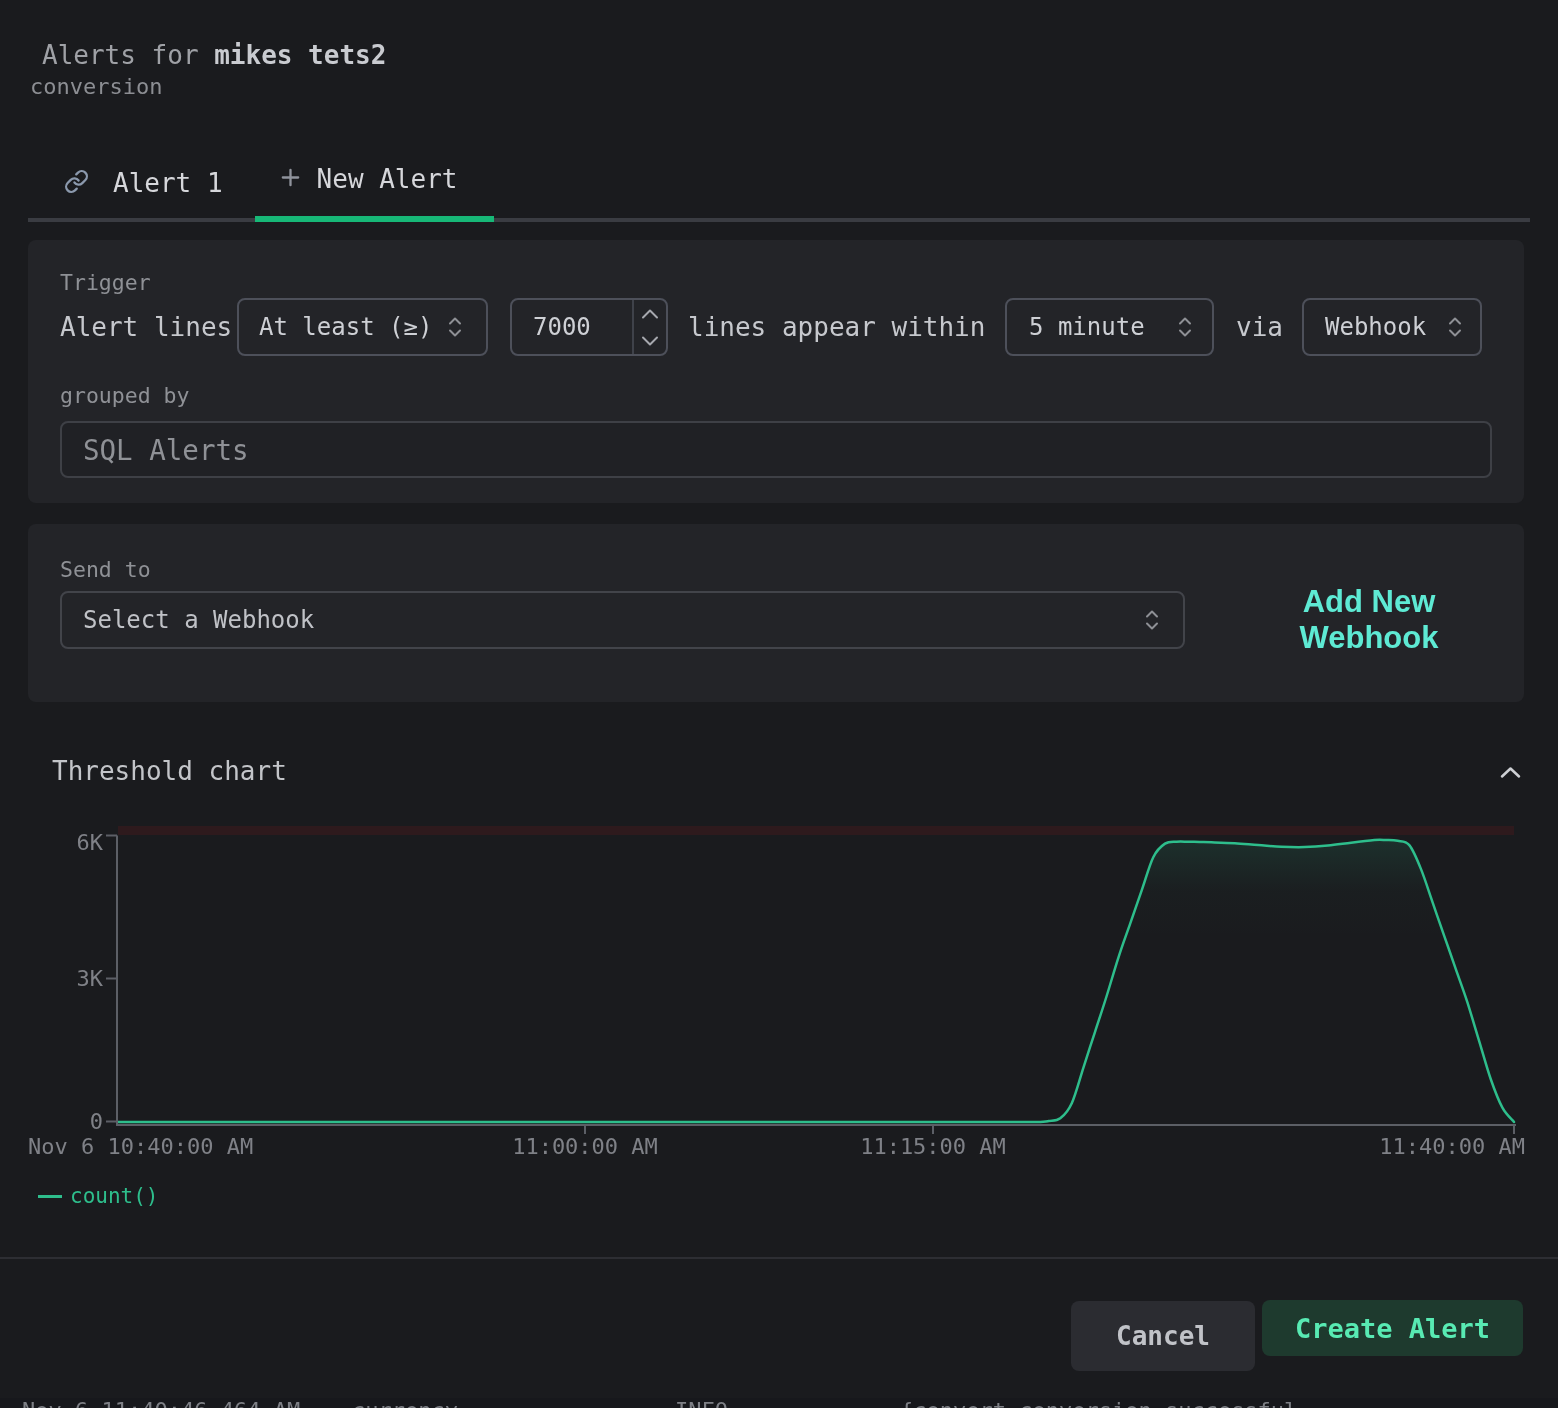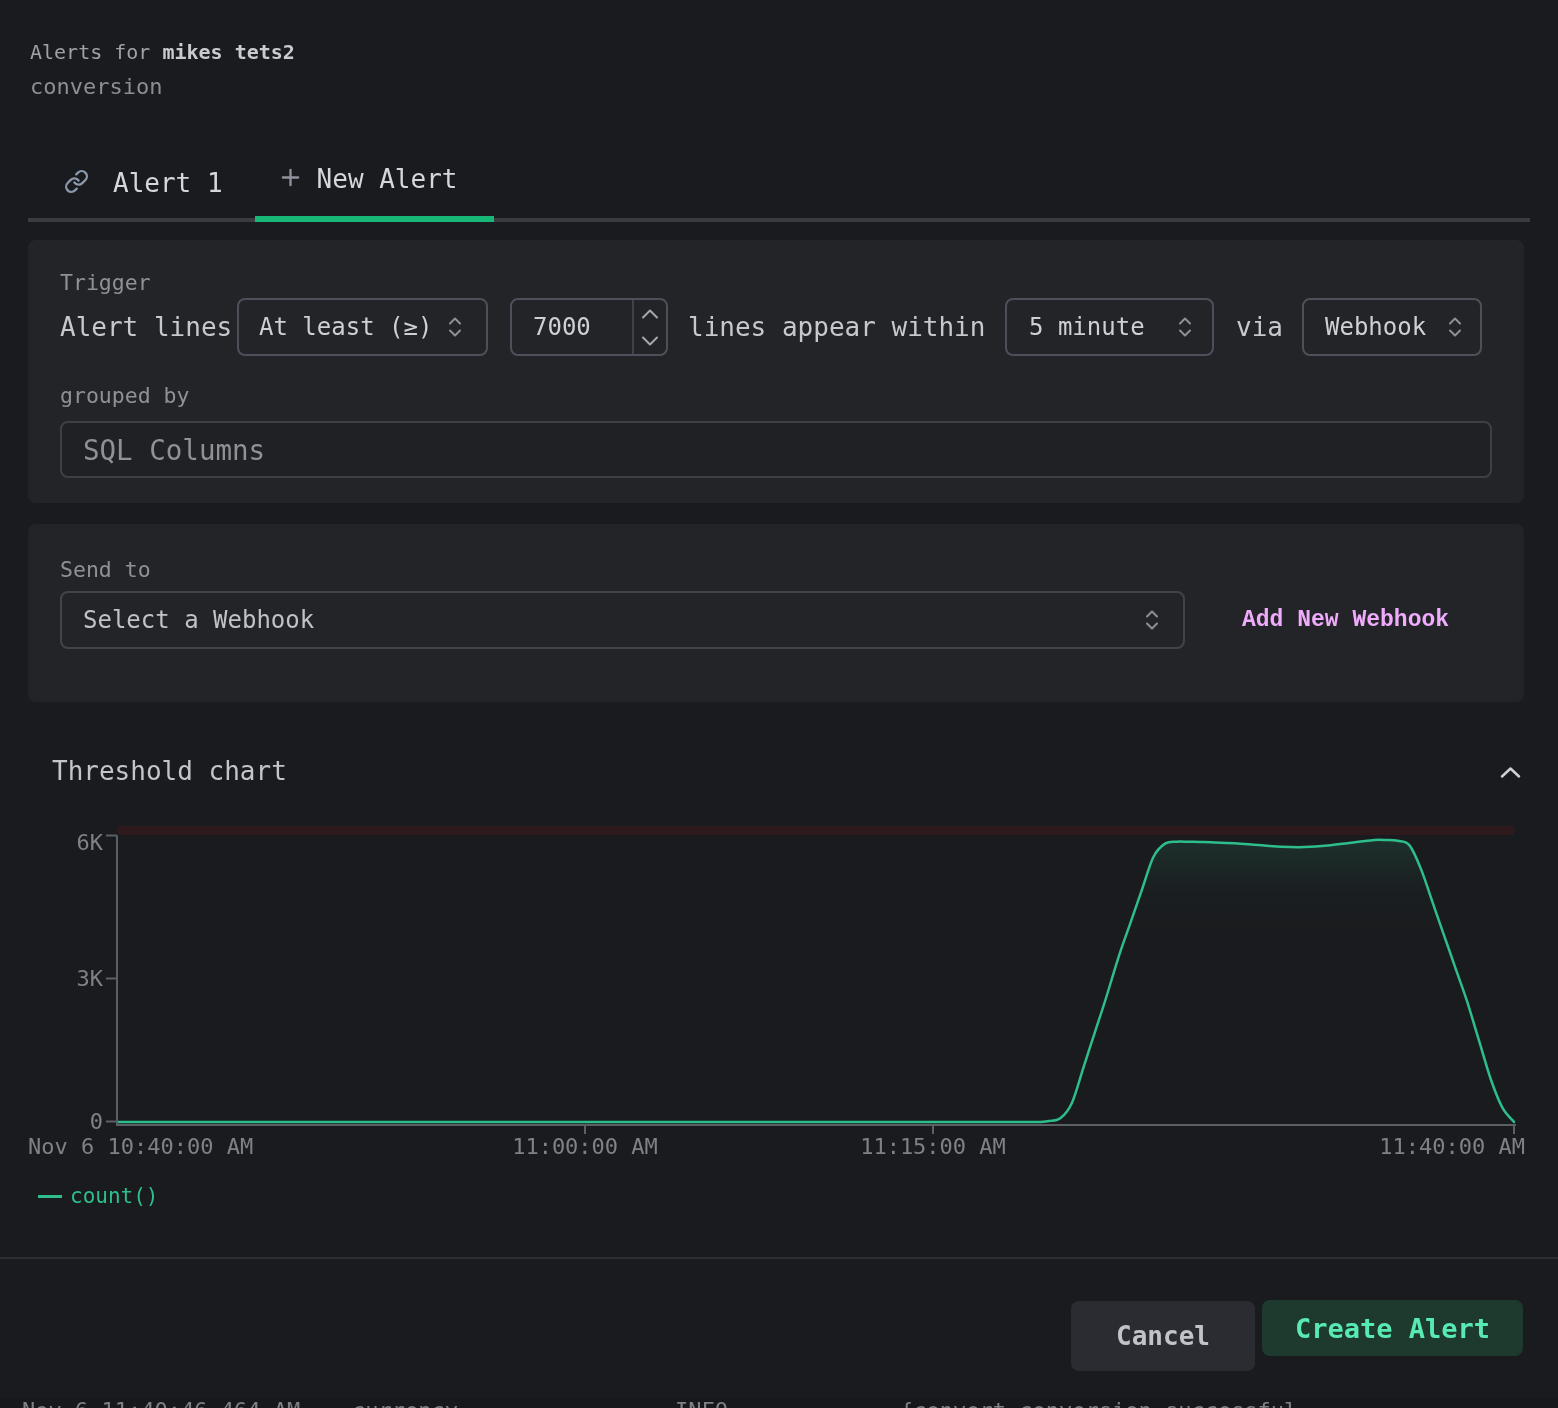--- a/index.html
+++ b/index.html
@@ -8,21 +8,21 @@
     background:#131418;
     font-family:"DejaVu Sans Mono", monospace;
     position:relative;
   }
   #modal {
     position:absolute; left:0; top:0; width:1558px; height:1398px;
     background:rgba(26,27,30,0.996);
     transform:translateZ(0);
   }
   
-  .title { position:absolute; left:30px; top:40px; font-size:20px; color:#9fa1a6; letter-spacing:0; }
+  .title { position:absolute; left:42px; top:40px; font-size:26px; color:#9fa1a6; letter-spacing:0; }
   .title b { color:#c9cbd0; font-weight:bold; }
   .subtitle { position:absolute; left:30px; top:74px; font-size:22px; color:#8c8e93; }
 
   
   .tabbar { position:absolute; left:28px; top:150px; width:1502px; height:72px; border-bottom:4px solid #3a3c42; display:flex; }
   .tab { position:relative; display:flex; align-items:center; height:68px; font-size:26px; color:#d6d7db; cursor:pointer; }
   .tab.t1 { margin-left:9px; padding:0 32px 3px 27px; gap:24px; }
   .tab.t2 { padding:0 37px 11px 24px; gap:15px; }
   .tab .ticon { display:flex; align-items:center; margin-top:-3px; }
   .tab.active::after { content:""; position:absolute; left:0; right:0; bottom:-4px; height:6px; background:#17b877; }
@@ -59,21 +59,21 @@
   .text-input { position:absolute; border:2px solid #3e4046; border-radius:8px; background:rgba(32,33,37,0.996); display:flex; align-items:center; }
   .text-input .ph { font-size:27.5px; color:#8f9196; }
 
   #groupby-input { left:32px; top:181px; width:1432px; height:57px; }
   #groupby-input .ph { margin-left:21px; }
 
   #webhook-select { left:32px; top:67px; width:1125px; height:58px; background:rgba(35,36,40,0.996); border-color:#42444a; cursor:pointer; }
   #webhook-select .ph { font-size:24px; color:#c0c2c7; margin-left:21px; }
   #webhook-select .selector-icon { position:absolute; right:22px; }
 
-  #add-webhook-btn { position:absolute; left:1186px; top:67px; height:58px; display:flex; align-items:center; padding:0 28px; font-size:23px; font-weight:bold; color:#f0abfc; cursor:pointer; border-radius:8px; background:transparent; border:none; font-family:Liberation Mono, monospace; }
+  #add-webhook-btn { position:absolute; left:1186px; top:67px; height:58px; display:flex; align-items:center; padding:0 28px; font-size:31px; font-weight:bold; color:#5eead4; cursor:pointer; border-radius:8px; background:transparent; border:none; font-family:Liberation Sans, sans-serif; }
 
   
   #chart-title { position:absolute; left:52px; top:756px; font-size:26px; color:#c3c5c9; }
   #chart-collapse { position:absolute; left:1490px; top:756px; width:40px; height:32px; display:flex; align-items:center; justify-content:center; cursor:pointer; }
   #chart-svg { position:absolute; left:0; top:820px; }
   .axis-label { font-size:22px; fill:#7f8187; font-family:"DejaVu Sans Mono", monospace; }
   #legend { position:absolute; left:38px; top:1184px; display:flex; align-items:center; gap:8px; color:#2ebe8c; font-size:21px; }
   #legend .dash { width:24px; height:3px; background:#2ebe8c; }
 
   
@@ -167,21 +167,21 @@
       <span class="selector-icon">
         <svg width="18" height="26" viewBox="0 0 18 26" fill="none" stroke="#8e9095" stroke-width="2" stroke-linecap="round" stroke-linejoin="round">
           <path d="M4 9.5 L9 4.5 L14 9.5"></path>
             <path d="M4 16.5 L9 21.5 L14 16.5"></path>
         </svg>
       </span>
     </div>
 
     <div class="card-label" style="top:143px;">grouped by</div>
     <div class="text-input" id="groupby-input">
-      <span class="ph">SQL Columns</span>
+      <span class="ph">SQL Alerts</span>
     </div>
   </div>
 
   <div class="card" id="send-card">
     <div class="card-label" style="top:33px;">Send to</div>
     <div class="text-input" id="webhook-select">
       <span class="ph">Select a Webhook</span>
       <span class="selector-icon">
         <svg width="18" height="26" viewBox="0 0 18 26" fill="none" stroke="#8e9095" stroke-width="2" stroke-linecap="round" stroke-linejoin="round">
           <path d="M4 9.5 L9 4.5 L14 9.5"></path>

